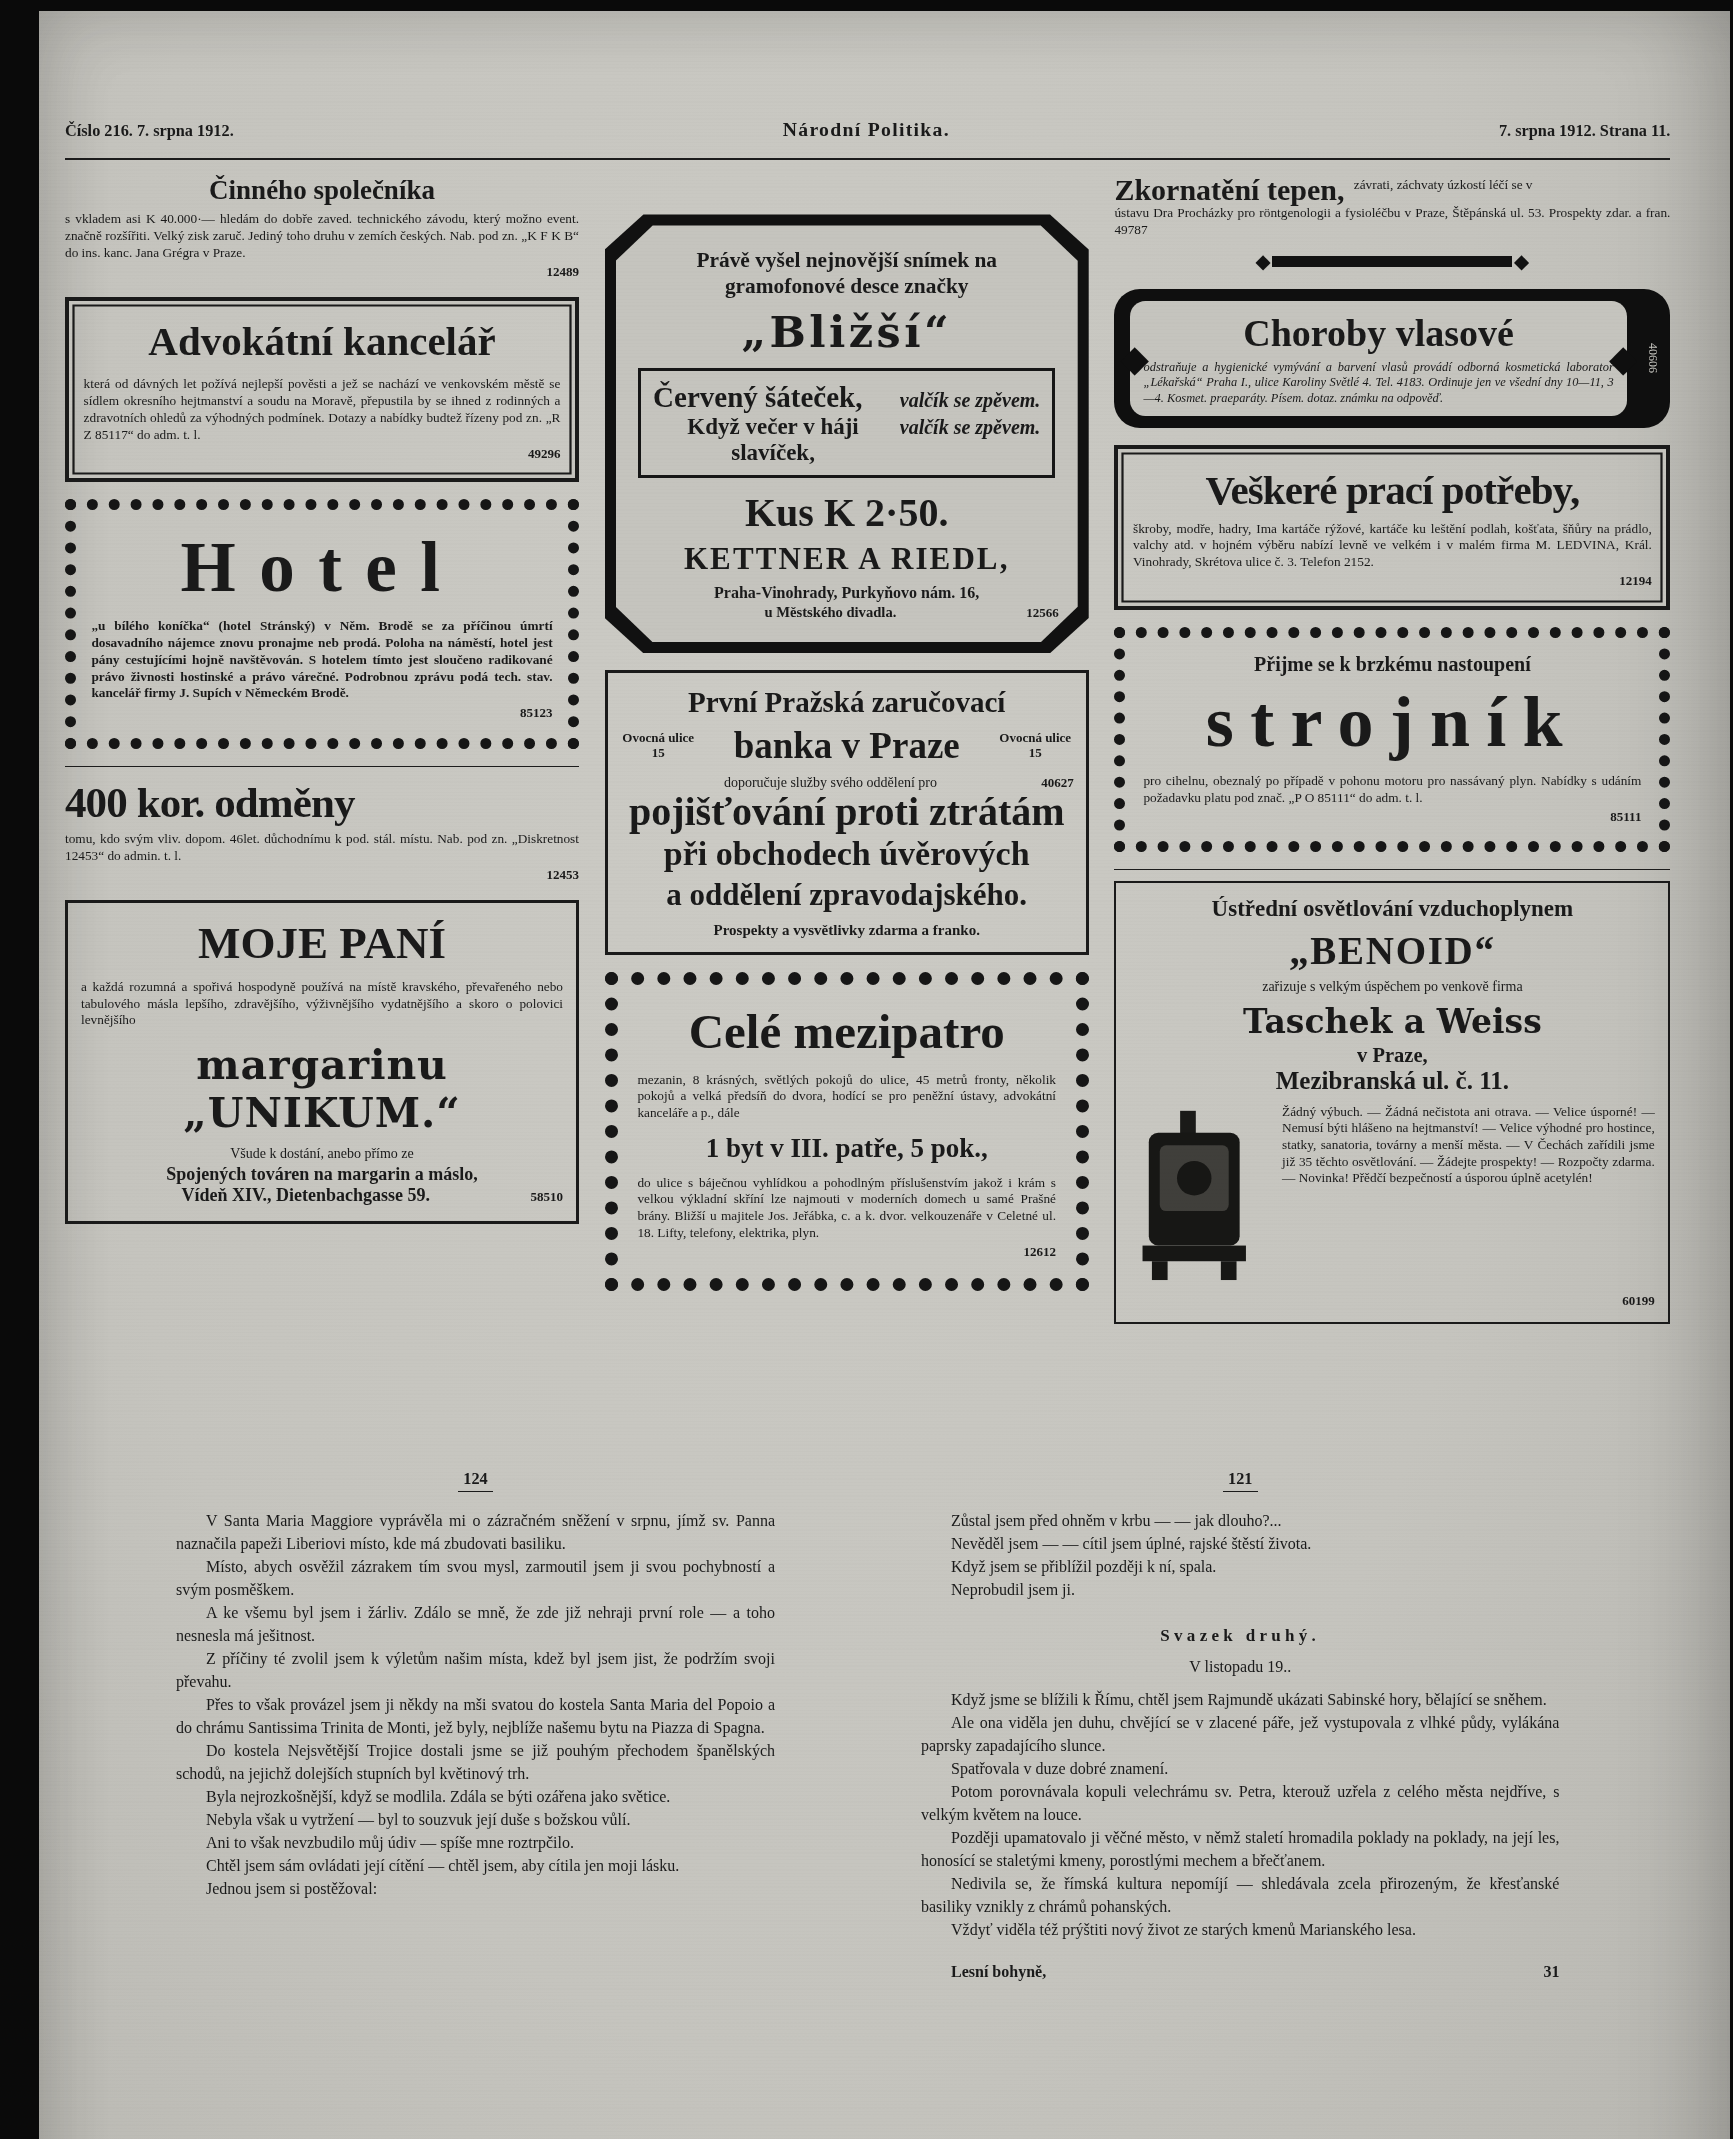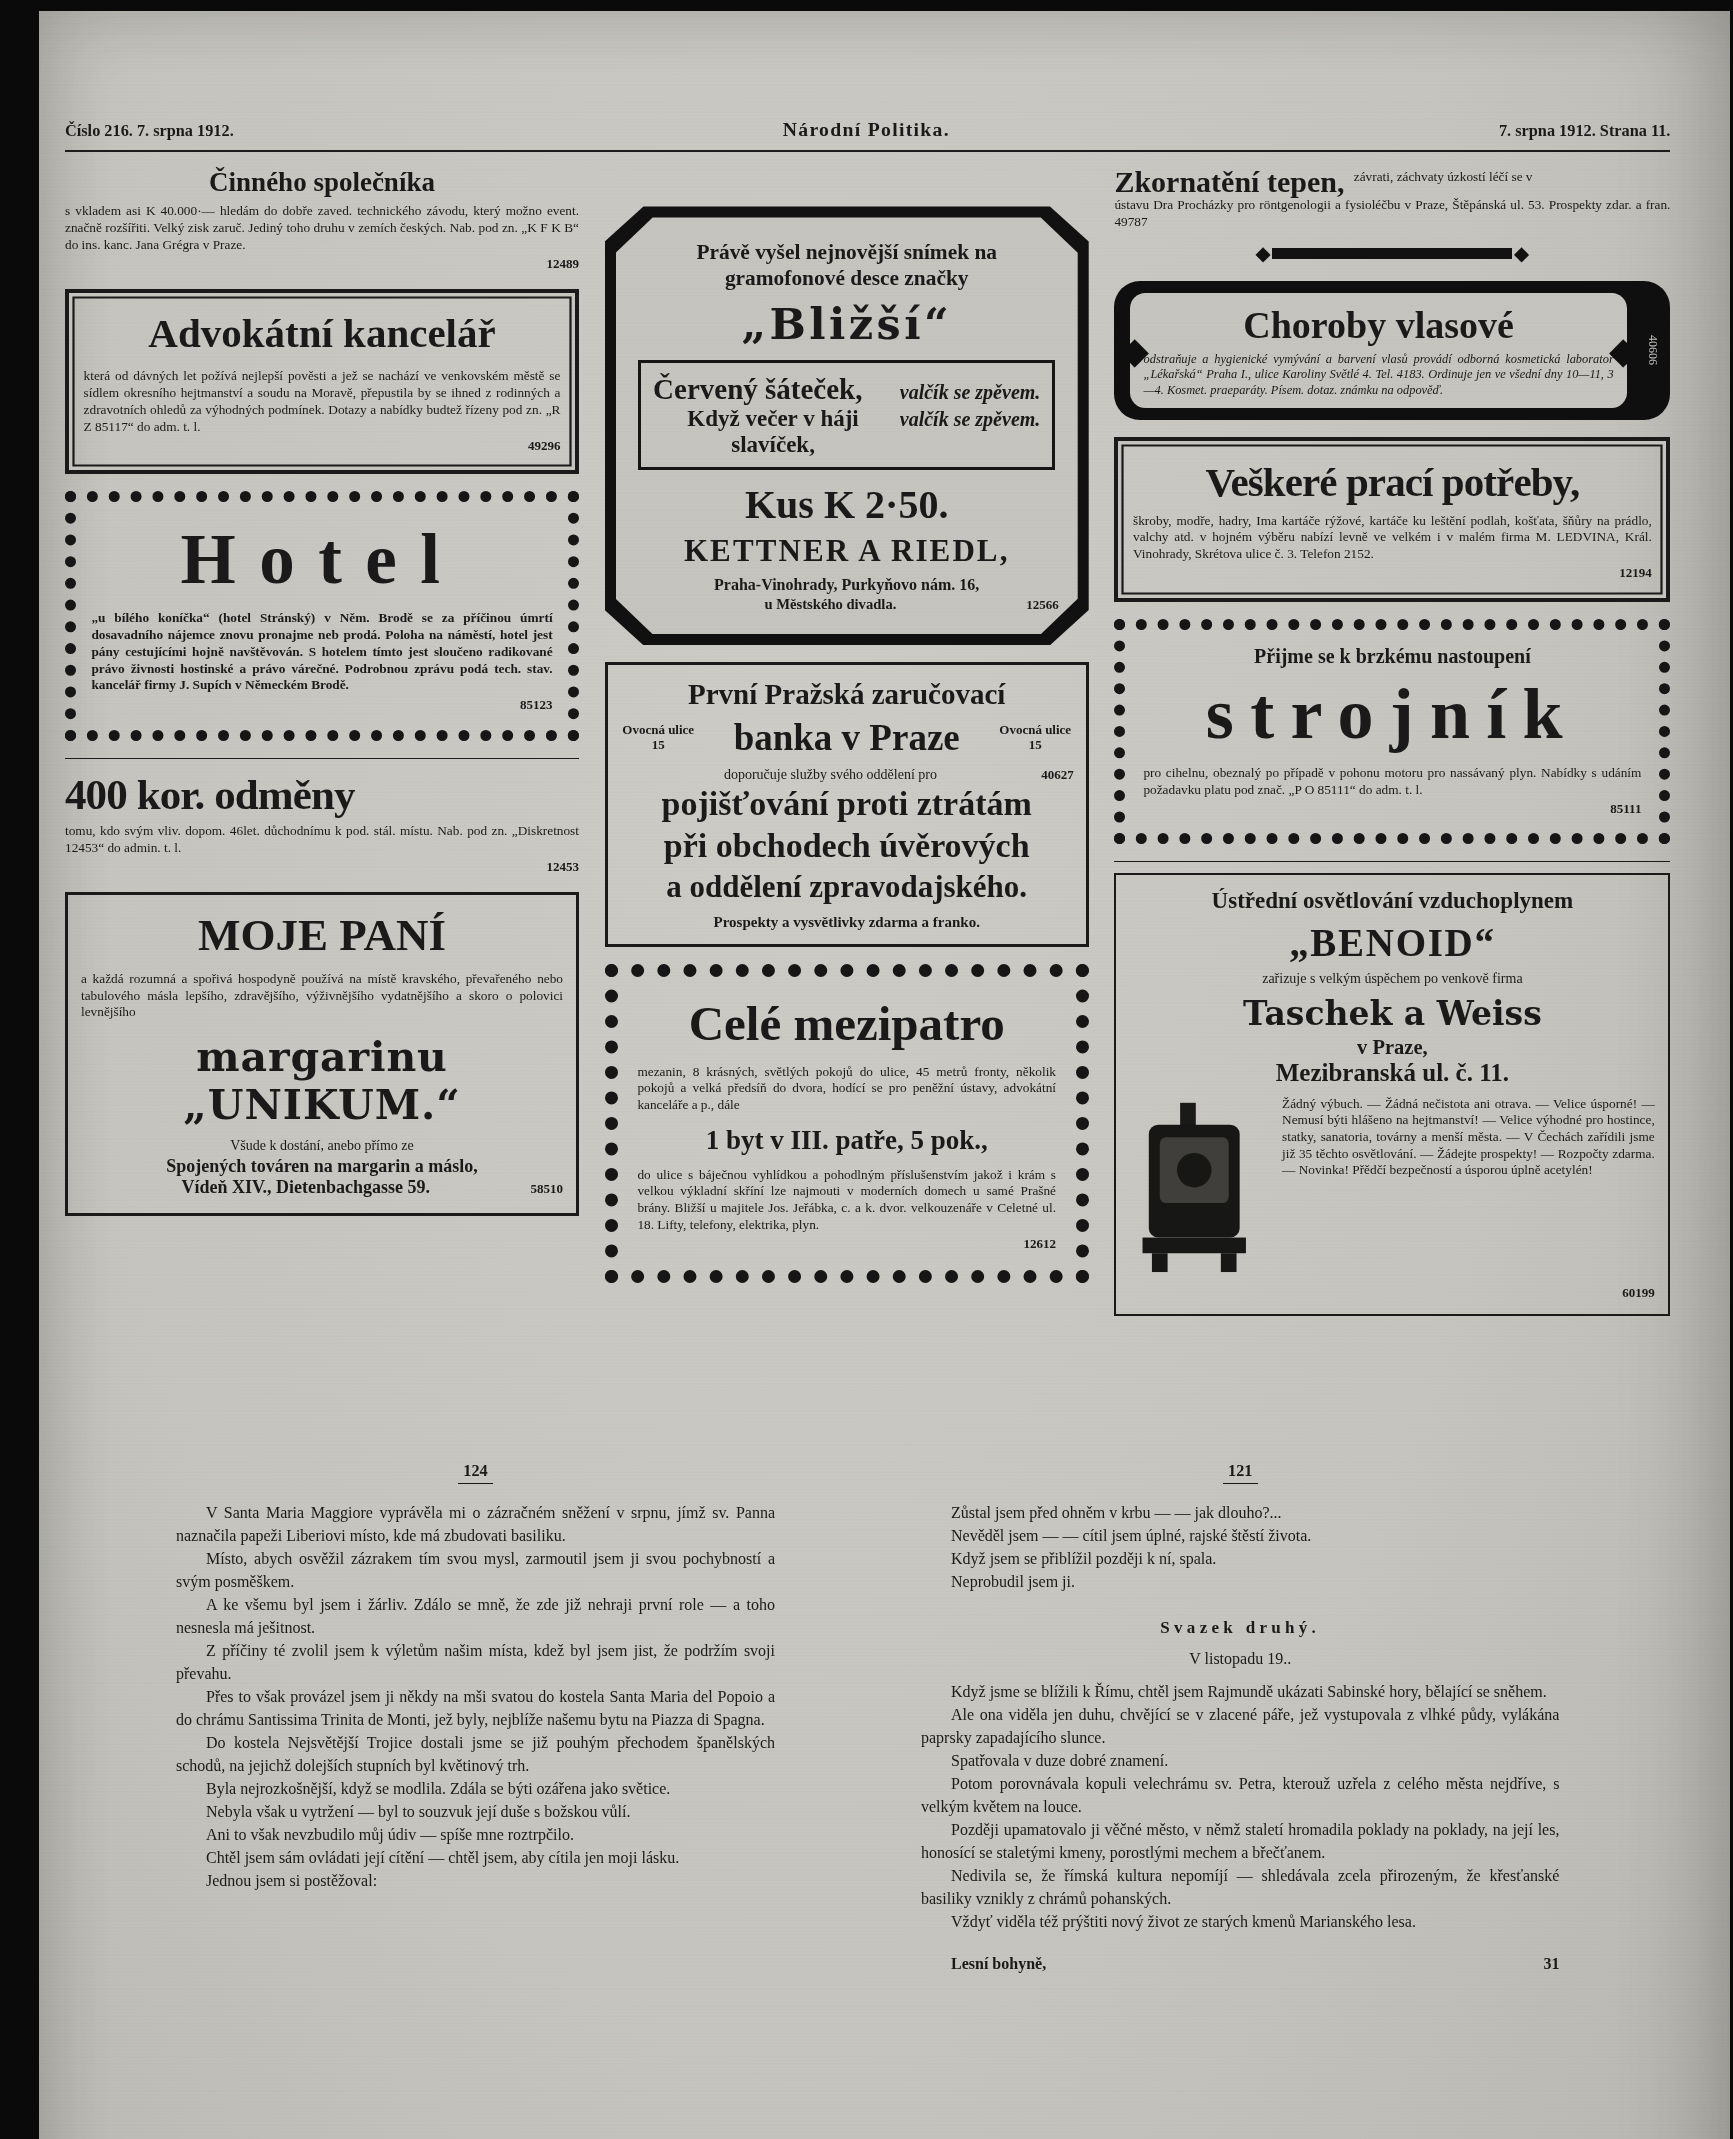--- a/index.html
+++ b/index.html
@@ -9,21 +9,21 @@
   .paper { position:absolute; left:39px; top:11px; right:2.6px; bottom:3.4px;
     background: radial-gradient(ellipse at 45% 30%, #cccbc5 0%, #c5c4be 55%, #b5b4ae 100%); }
   .paper::before { content:""; position:absolute; inset:0; pointer-events:none;
     box-shadow: inset -21.4px -34px 94px rgba(0,0,0,.20), inset 17px 13px 60px rgba(0,0,0,.08); }
   .paper::after { content:""; position:absolute; inset:0; pointer-events:none; opacity:.5;
     background: repeating-linear-gradient(0deg, rgba(0,0,0,.02) 0 1.3px, transparent 1.3px 3.4px); }
   .content { position:relative; padding: 107px 60px 17px 26px; }
 
   
   .masthead { display:flex; justify-content:space-between; align-items:baseline;
-    border-bottom:2.6px solid #1c1c1c; padding-bottom:9px; font-weight:bold; }
+    border-bottom:2.6px solid #1c1c1c; padding-bottom:17px; font-weight:bold; }
   .mh-left,.mh-right { font-size:16.3px; }
   .mh-center { font-size:19.7px; letter-spacing:1.3px; }
 
   
   .ads-row { display:flex; justify-content:space-between; margin-top:15.4px; }
   .col1 { width:514px; } .col2 { width:484px; } .col3 { width:556px; }
   .ad { margin-bottom:17px; }
   .rule { border-top:1.7px solid #1c1c1c; margin:11px 0; }
   .small { font-size:13.3px; line-height:16.7px; }
   .just { text-align:justify; }
@@ -62,21 +62,21 @@
   .rubin-firm { font-size:31px; font-weight:bold; letter-spacing:2.1px; }
   .rubin-addr { font-size:16px; font-weight:bold; margin-top:6.8px; }
   .rubin-addr2 { font-size:14.6px; font-weight:bold; }
 
   .banka-box { border:3.9px solid #1a1a1a; padding:13px 12px; text-align:center; }
   .banka-t1 { font-size:29px; font-weight:bold; }
   .banka-row { display:flex; align-items:center; gap:4.3px; margin:5.1px 0; }
   .banka-side { width:77px; font-size:13px; font-weight:bold; line-height:14.6px; }
   .banka-name { flex:1; font-size:37px; font-weight:bold; }
   .banka-line { font-size:14px; }
-  .banka-big1 { font-size:34px; font-weight:bold; line-height:42px; }
+  .banka-big1 { font-size:40px; font-weight:bold; line-height:42px; }
   .banka-big2 { font-size:34px; font-weight:bold; line-height:42px; }
   .banka-big3 { font-size:31px; font-weight:bold; line-height:39px; }
   .banka-foot { font-size:15px; font-weight:bold; margin-top:7.7px; }
 
   .mezi-box { border:13px dotted #161616; padding:18px 19.7px; }
   .t-mezi { font-size:49px; font-weight:bold; text-align:center; margin-bottom:12px; }
   .mezi-sub { font-size:27px; font-weight:bold; text-align:center; margin:11px 0; }
 
   .tepen-head { display:flex; align-items:flex-start; gap:9.4px; }
   .t-tepen { font-size:30px; font-weight:bold; white-space:nowrap; line-height:30px; }

